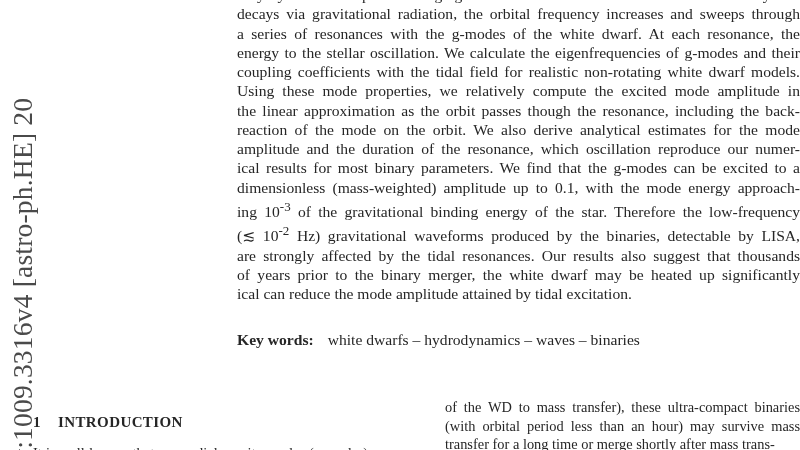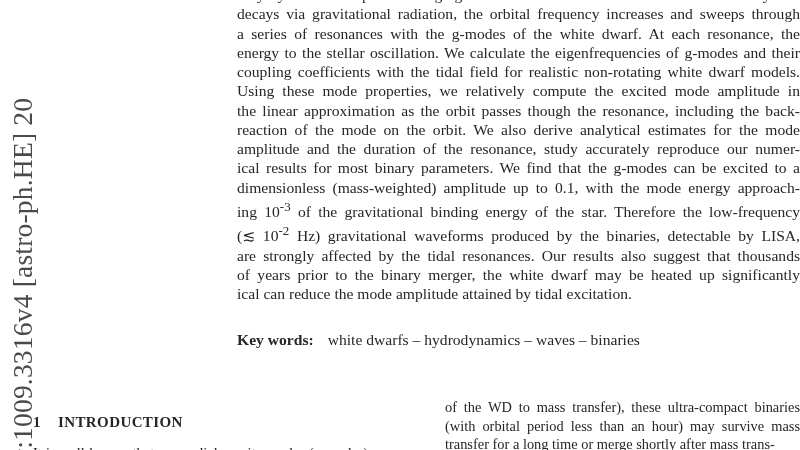--- a/index.html
+++ b/index.html
@@ -121,21 +121,21 @@
 
   <div id="abstract-block">
       <span class="just">nary systems with periods ranging from minutes to hours. As the orbit of the system</span>
       <span class="just">decays via gravitational radiation, the orbital frequency increases and sweeps through</span>
       <span class="just">a series of resonances with the g-modes of the white dwarf. At each resonance, the</span>
       <span class="just">energy to the stellar oscillation. We calculate the eigenfrequencies of g-modes and their</span>
       <span class="just">coupling coefficients with the tidal field for realistic non-rotating white dwarf models.</span>
       <span class="just">Using these mode properties, we relatively compute the excited mode amplitude in</span>
       <span class="just">the linear approximation as the orbit passes though the resonance, including the back-</span>
       <span class="just">reaction of the mode on the orbit. We also derive analytical estimates for the mode</span>
-      <span class="just">amplitude and the duration of the resonance, study accurately reproduce our numer-</span>
+      <span class="just">amplitude and the duration of the resonance, which oscillation reproduce our numer-</span>
       <span class="just">ical results for most binary parameters. We find that the g-modes can be excited to a</span>
       <span class="just">dimensionless (mass-weighted) amplitude up to 0.1, with the mode energy approach-</span>
       <span class="just">ing 10<sup>-3</sup> of the gravitational binding energy of the star. Therefore the low-frequency</span>
       <span class="just">(≲ 10<sup>-2</sup> Hz) gravitational waveforms produced by the binaries, detectable by LISA,</span>
       <span class="just">are strongly affected by the tidal resonances. Our results also suggest that thousands</span>
       <span class="just">of years prior to the binary merger, the white dwarf may be heated up significantly</span>
       <span class="just" style="text-align-last: left;">ical can reduce the mode amplitude attained by tidal excitation.</span>
     </div>
 
   <div id="keywords-line">

